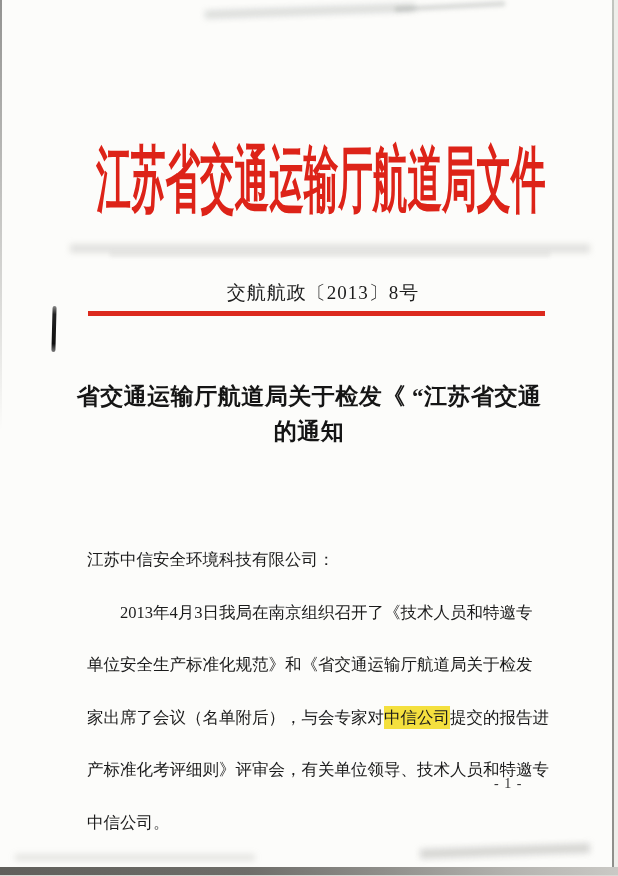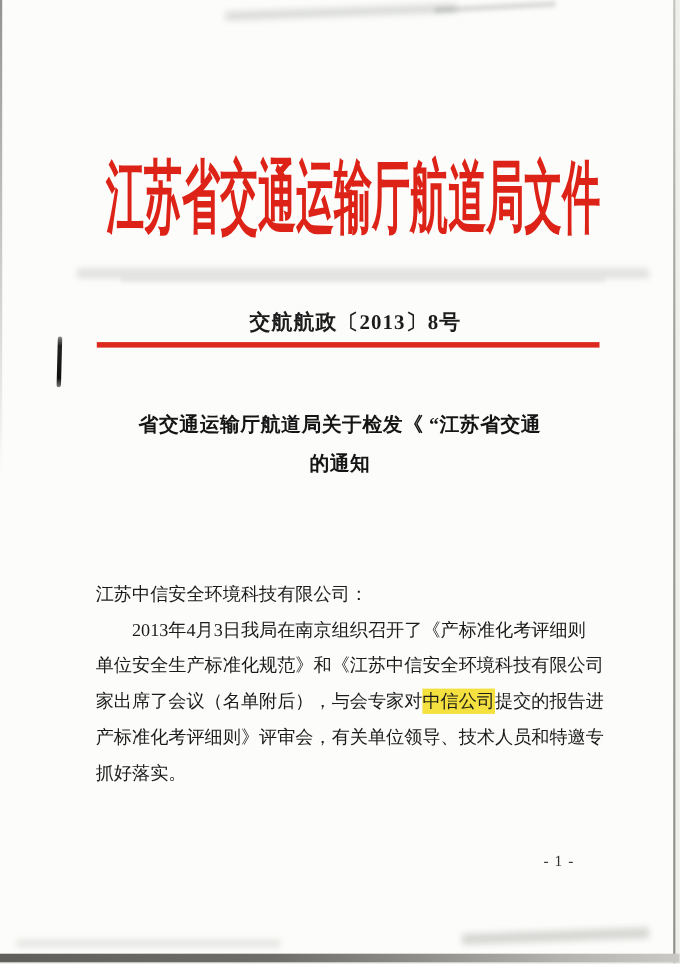--- a/index.html
+++ b/index.html
@@ -49,21 +49,20 @@
 
   .doc-number {
     position: absolute;
     top: 280px;
     left: 50%;
     transform: translateX(-50%) translateX(14px);
     white-space: nowrap;
     font-size: 19px;
     color: #1c1c1c;
     letter-spacing: 1px;
-    font-weight: bold;
   }
 
   .red-rule {
     position: absolute;
     left: 88px;
     top: 311px;
     width: 457px;
     height: 5px;
     background: var(--red-line, #dc2a1e);
   }
@@ -75,42 +74,42 @@
     width: 4px;
     height: 46px;
     border-radius: 3px;
     background: linear-gradient(180deg, #8a8a8a, #222 18%, #0f0f0f 82%, #7c7c7c);
     transform: rotate(1.5deg);
   }
 
   
   .notice-title {
     position: absolute;
-    top: 369px;
+    top: 379px;
     left: 0;
     width: 618px;
     text-align: center;
-    font-size: 18px;
+    font-size: 23px;
     line-height: 35px;
     font-weight: bold;
     color: #151515;
     letter-spacing: 0.5px;
   }
 
   
   .body-block {
     position: absolute;
     left: 87px;
     top: 524px;
     width: 485px;
     font-size: 16.5px;
     line-height: 32.5px;
     color: var(--ink, #1b1b1b);
   }
-  .body-line { white-space: nowrap; }
+  .body-line { white-space: nowrap; margin-top: 20px; }
   .indent { text-indent: 33px; }
   mark.hl {
     background: var(--highlight, #f4e03e);
     color: inherit;
     padding: 2px 0;
   }
 
   .page-number {
     position: absolute;
     left: 494px;
@@ -143,22 +142,22 @@
   <div class="red-rule"></div>
   <div class="pen-mark"></div>
 
   <div class="notice-title">
     <div>省交通运输厅航道局关于检发《 “江苏省交通</div>
     <div>的通知</div>
   </div>
 
   <div class="body-block">
     <div class="body-line">江苏中信安全环境科技有限公司：</div>
-    <div class="body-line indent">2013年4月3日我局在南京组织召开了《产标准化考评细则</div>
-    <div class="body-line">单位安全生产标准化规范》和《江苏中信安全环境科技有限公司</div>
+    <div class="body-line indent">2013年4月3日我局在南京组织召开了《技术人员和特邀专</div>
+    <div class="body-line">单位安全生产标准化规范》和《省交通运输厅航道局关于检发</div>
     <div class="body-line"><span>家出席了会议（名单附后），与会专家对</span><mark class="hl">中信公司</mark><span>提交的报告进</span></div>
     <div class="body-line">产标准化考评细则》评审会，有关单位领导、技术人员和特邀专</div>
-    <div class="body-line">抓好落实。</div>
+    <div class="body-line">中信公司。</div>
   </div>
 
   <div class="page-number">- 1 -</div>
 
 </div>
 
 </body></html>

